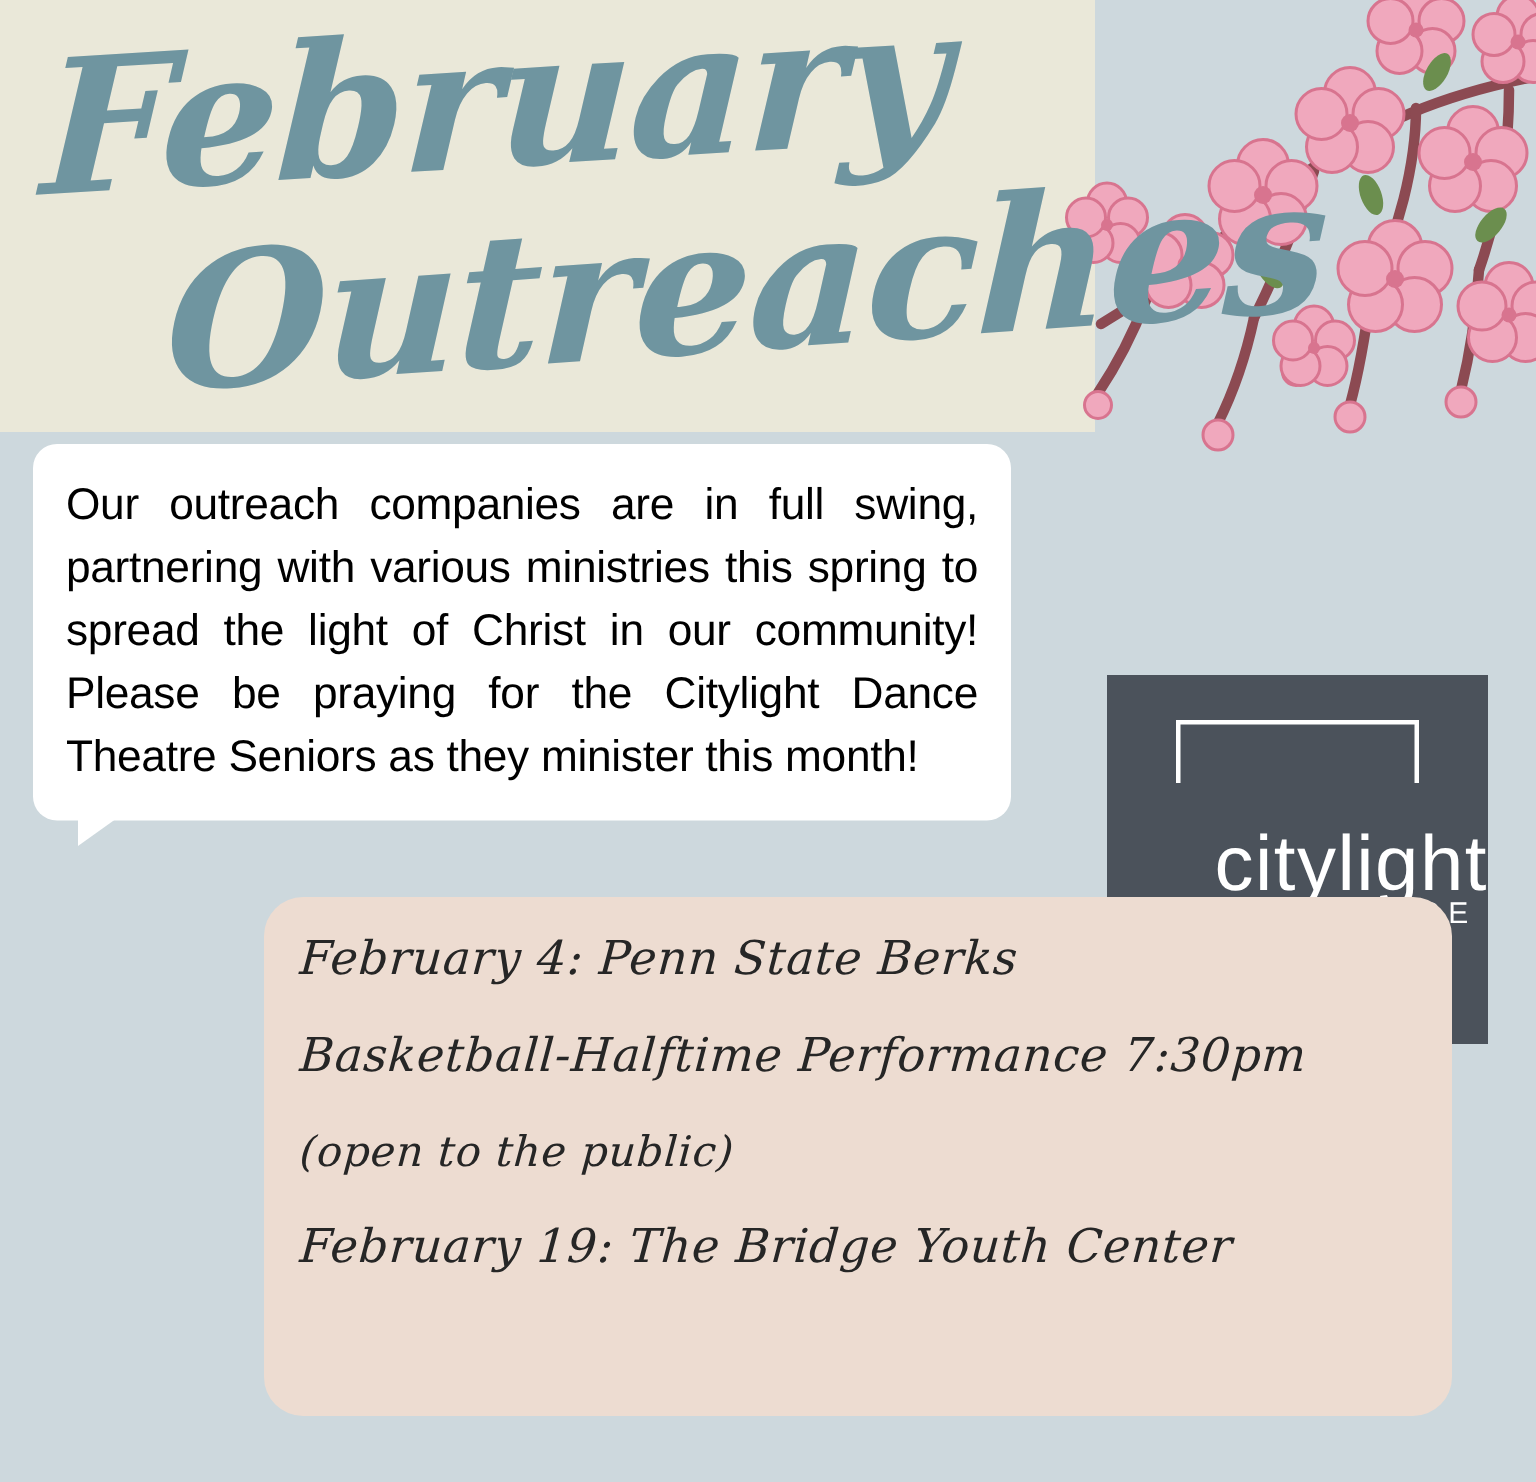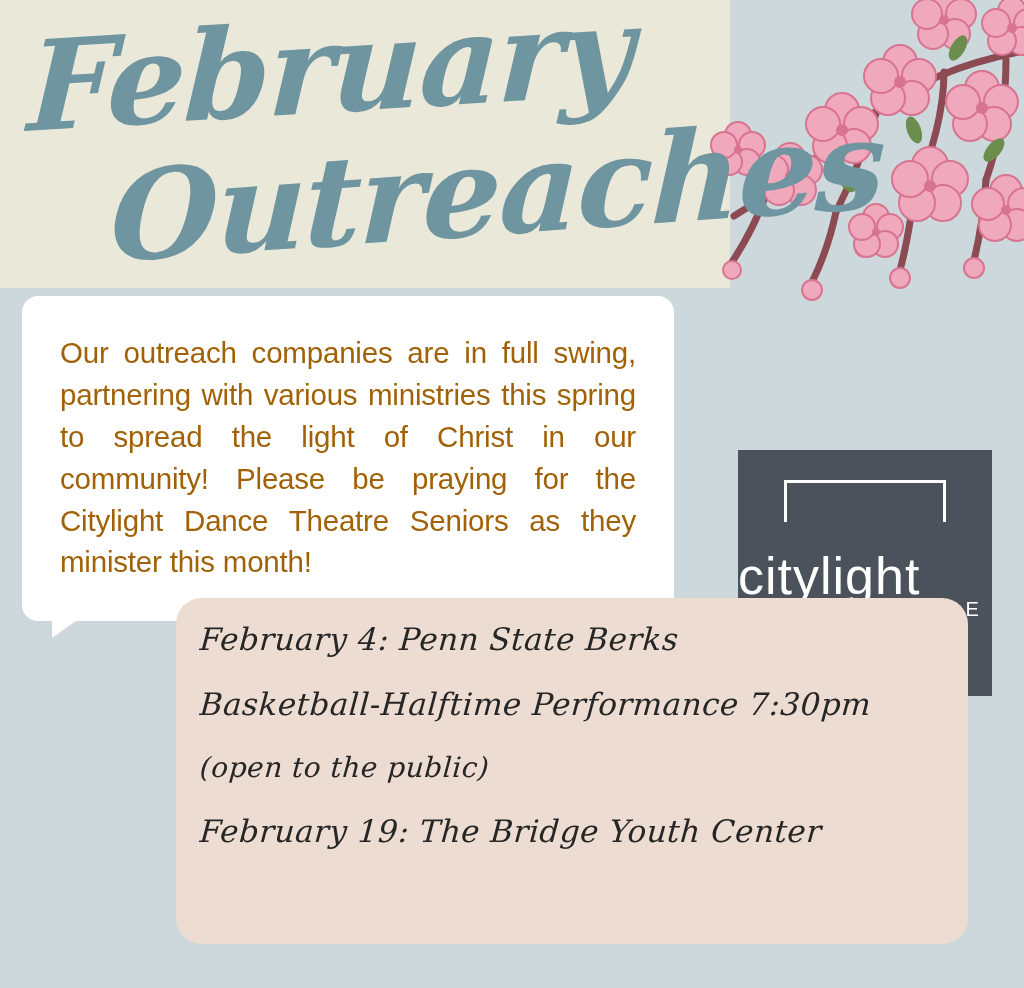--- a/index.html
+++ b/index.html
@@ -79,25 +79,25 @@
     position: absolute;
     left: 22px;
     top: 296px;
     width: 652px;
     background: #ffffff;
     border-radius: 16px;
     padding: 20px 22px 22px 22px;
     box-sizing: border-box;
   }
   .bubble p {
-    margin: 16px;
+    margin: 0;
     font-family: "Liberation Sans", sans-serif;
     font-size: 29.5px;
     line-height: 1.42;
-    color: #a16207;
+    color: #000000;
     text-align: justify;
     letter-spacing: -0.2px;
   }
   .bubble:after {
     content: "";
     position: absolute;
     left: 30px;
     bottom: -17px;
     width: 0;
     height: 0;
@@ -128,21 +128,21 @@
     right: 30px;
     top: 72px;
     height: 108px;
     background: #4b525b;
   }
   .logo-word {
     position: absolute;
     left: 0;
     right: 0;
     top: 96px;
-    text-align: left;
+    text-align: right;
     color: #ffffff;
     font-family: "Liberation Sans", sans-serif;
     font-size: 52px;
     font-weight: 300;
     letter-spacing: 1px;
   }
   .logo-sub {
     position: absolute;
     left: 0;
     right: 0;

